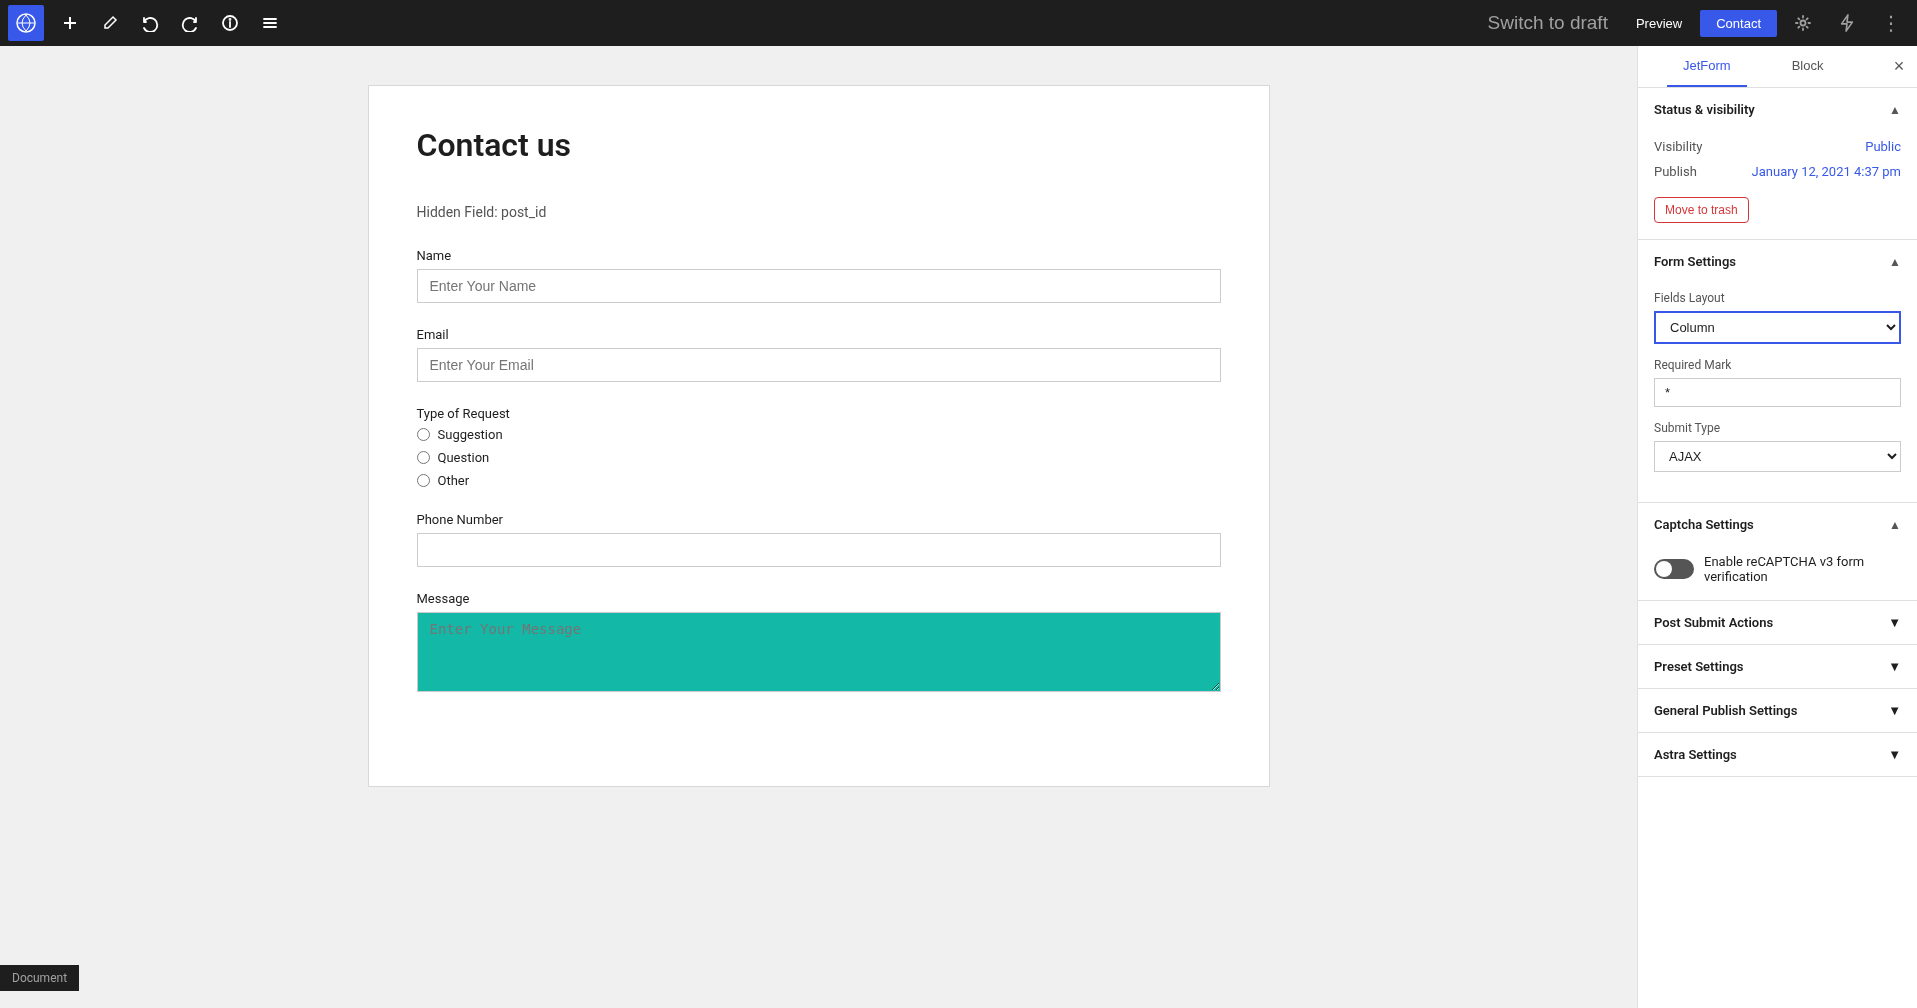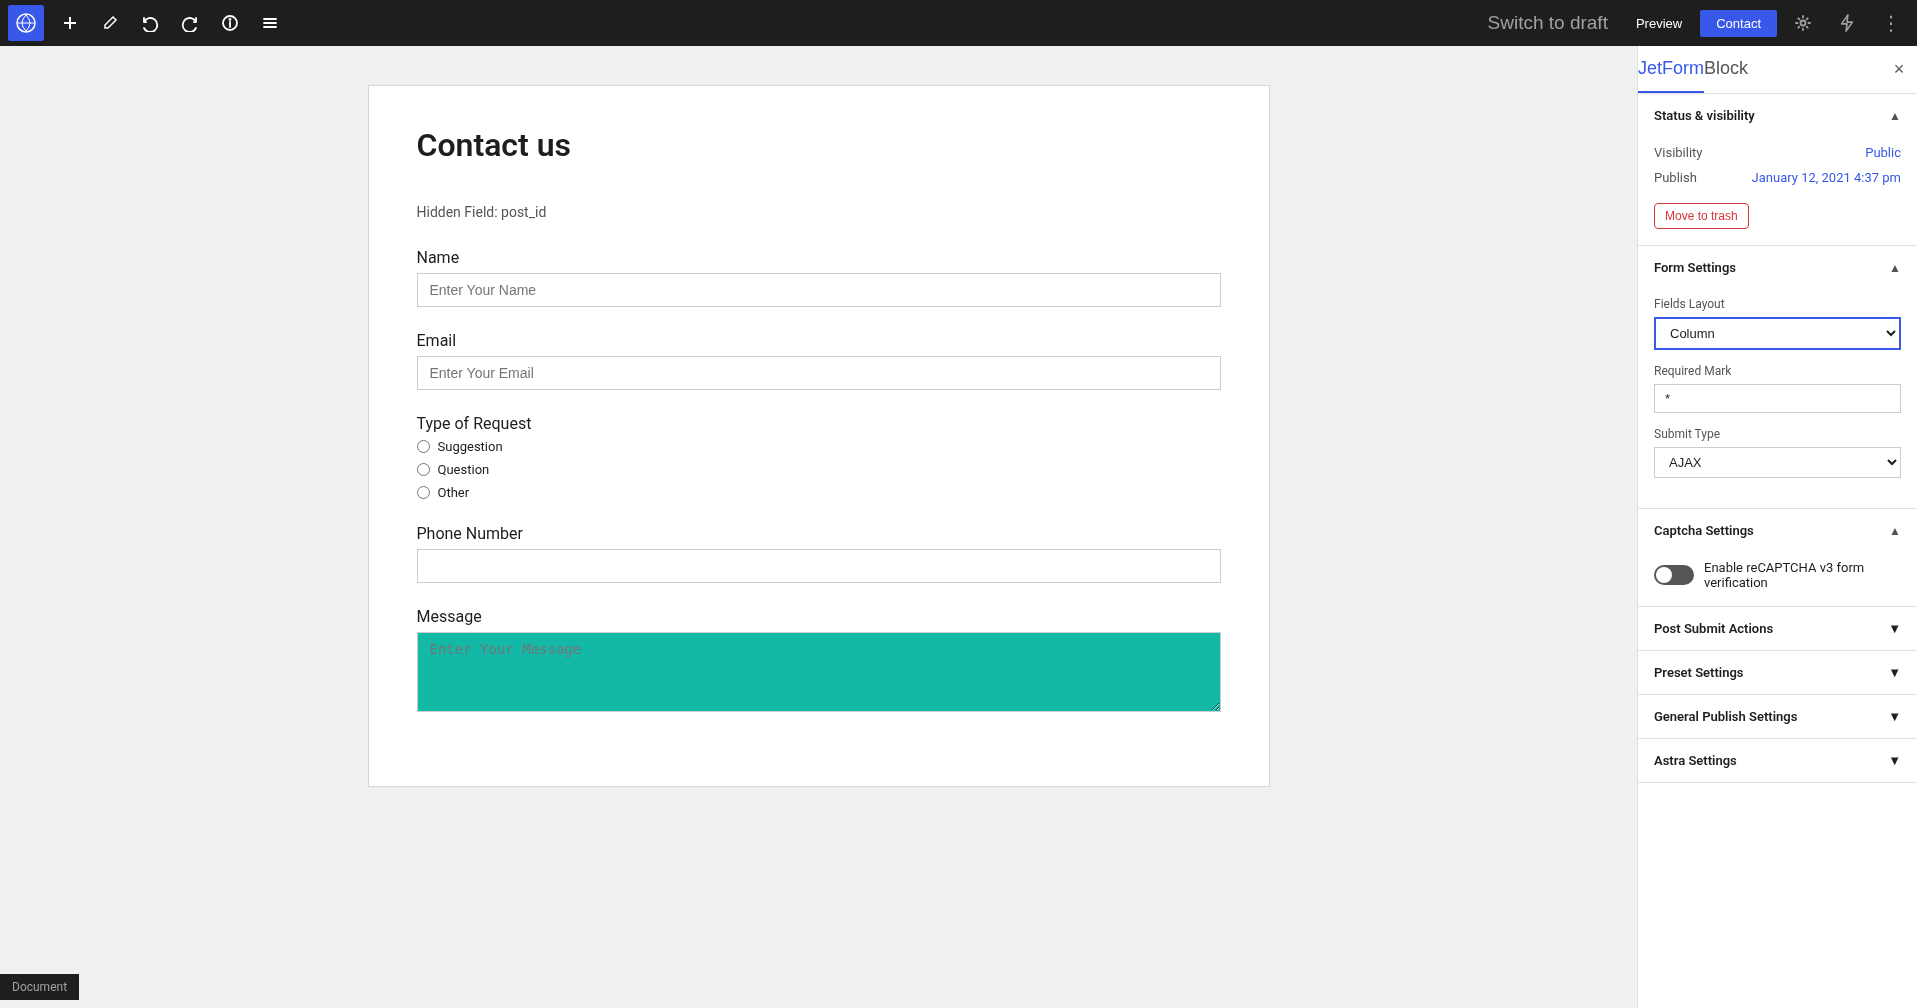--- a/index.html
+++ b/index.html
@@ -109,21 +109,21 @@
       outline: none;
     }
     .hidden-field {
       font-size: 14px;
       color: #555;
       margin-bottom: 28px;
     }
     .form-field { margin-bottom: 24px; }
     .form-label {
       display: block;
-      font-size: 16px;
+      font-size: 13px;
       color: #1e1e1e;
       margin-bottom: 6px;
     }
     .form-input {
       width: 100%;
       padding: 8px 12px;
       border: 1px solid #ccc;
       border-radius: 0;
       font-size: 14px;
       color: #333;
@@ -144,21 +144,21 @@
       display: flex;
       align-items: center;
       gap: 8px;
       margin-bottom: 8px;
       font-size: 13px;
       color: #1e1e1e;
     }
     .radio-item input[type="radio"] { margin: 0; }
     .doc-footer {
       position: fixed;
-      bottom: 8px;
+      bottom: 17px;
       left: 0;
       background: #1e1e1e;
       color: #a0a0a0;
       font-size: 12px;
       padding: 6px 12px;
       z-index: 100;
     }
 
     
     .sidebar {
@@ -172,30 +172,31 @@
     }
     .sidebar-header {
       display: flex;
       align-items: center;
       border-bottom: 1px solid #e0e0e0;
       padding: 0;
       flex-shrink: 0;
       position: relative;
     }
     .sidebar-tab {
-      padding: 12px 0;
-      font-size: 18px;
+      padding: 12px 16px;
+      font-size: 13px;
       font-weight: 500;
       color: #555;
       cursor: pointer;
       border-bottom: 2px solid transparent;
       background: none;
       border-top: none;
       border-left: none;
       border-right: none;
+      margin-left: 29px;
     }
     .sidebar-tab.active {
       color: #3858e9;
       border-bottom: 2px solid #3858e9;
     }
     .sidebar-close {
       margin-left: auto;
       width: 36px; height: 36px;
       background: none;
       border: none;

